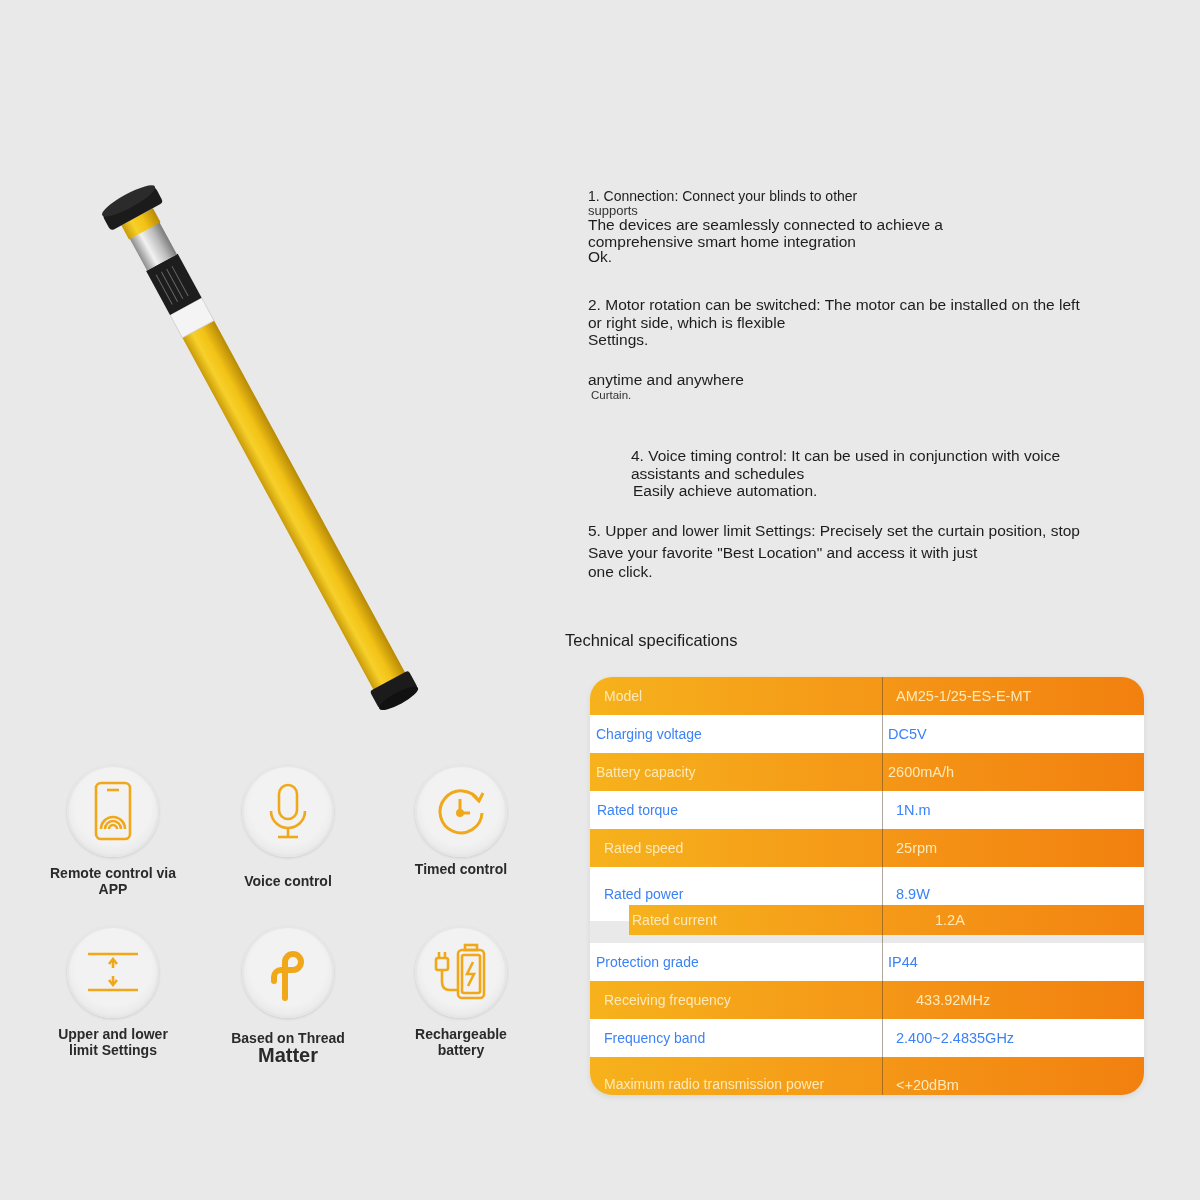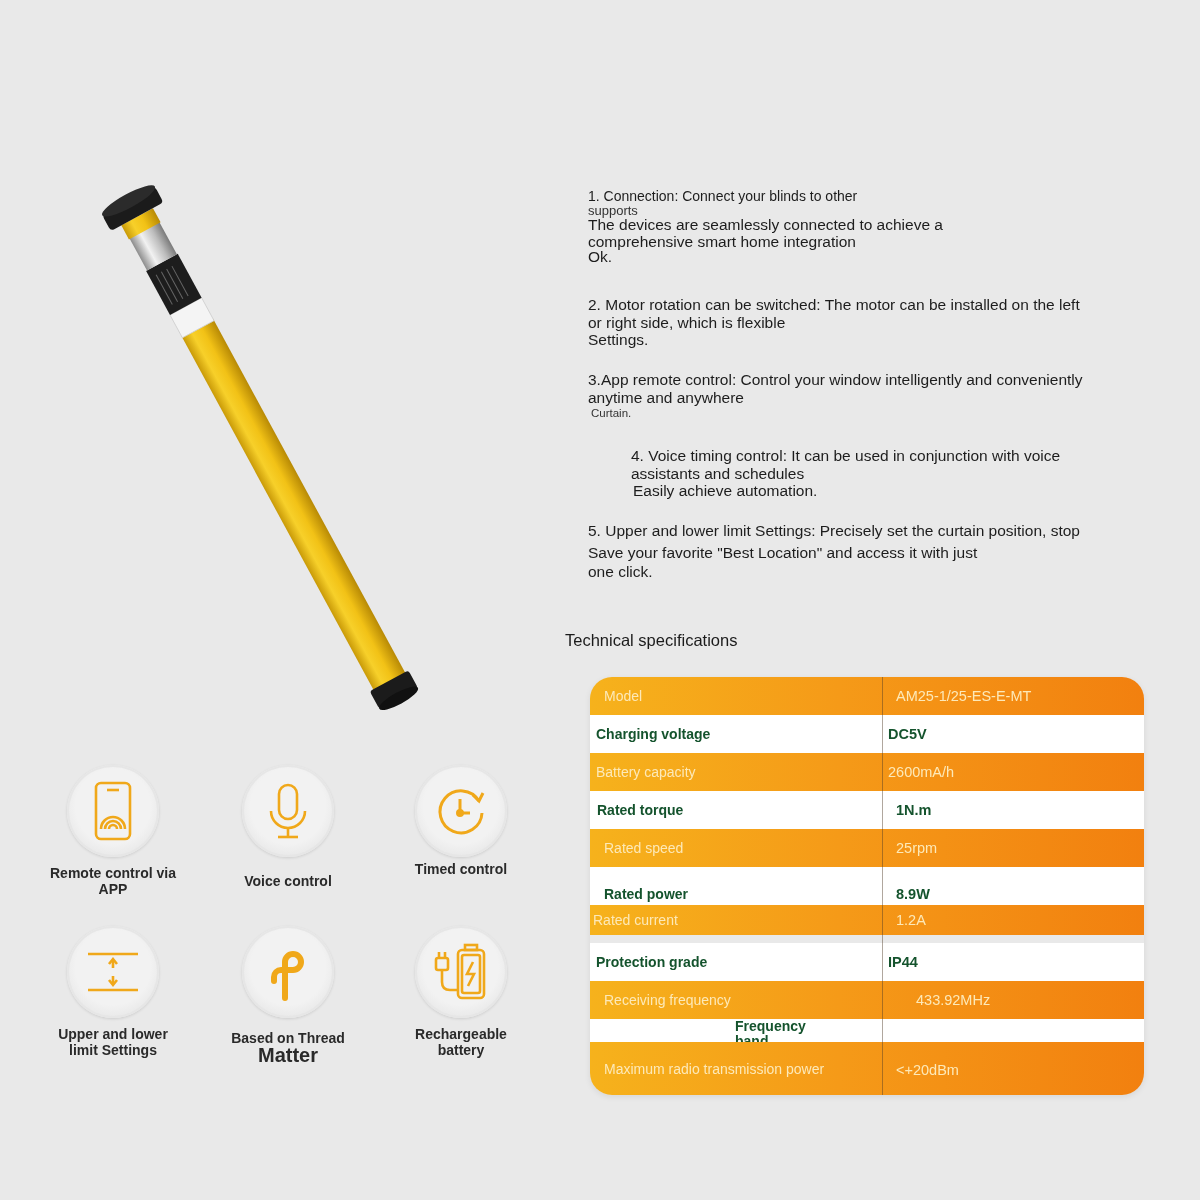--- a/index.html
+++ b/index.html
@@ -25,21 +25,21 @@
     position: absolute; left: 590px; top: 677px; width: 554px; height: 418px;
     border-radius: 22px; overflow: hidden;
     box-shadow: 0 2px 6px rgba(0,0,0,0.08);
   }
   .spec-row { position: absolute; left: 0; width: 554px; display: flex; align-items: center; }
   .spec-row.orange { background: linear-gradient(90deg, #f6b21c 0%, #f59a18 45%, #f2800f 100%); }
   .spec-row.white { background: #ffffff; }
   .spec-row .k { width: 292px; padding-left: 14px; font-size: 14px; line-height: 15px; }
   .spec-row .v { flex: 1; padding-left: 14px; font-size: 14.5px; }
   .spec-row.orange .k, .spec-row.orange .v { color: #fde9b8; }
-  .spec-row.white .k, .spec-row.white .v { color: #14532d; font-weight: 700; }
+  .spec-row.white .k, .spec-row.white .v { color: #3b82f6; font-weight: 400; }
   .divider { position: absolute; left: 292px; top: 0; width: 1px; height: 418px; background: rgba(80,60,40,0.45); }
   .k.out { margin-left: -8px; }
 
   
   .icon-cell { position: absolute; width: 150px; text-align: center; }
   .icon-circle {
     width: 92px; height: 92px; border-radius: 50%; margin: 0 auto;
     background: radial-gradient(circle at 50% 45%, #f2f2f2 55%, #dcdcdc 100%);
     box-shadow: inset 0 0 0 2px #e6e6e6, 0 1px 3px rgba(0,0,0,0.12);
     display: flex; align-items: center; justify-content: center;
@@ -99,21 +99,20 @@
   <div class="sub" style="line-height:12px;">Ok.</div>
 </div>
 
 <div class="feature" style="left:588px; top:296px;">
   <div class="head">2. Motor rotation can be switched: The motor can be installed on the left</div>
   <div class="sub" style="line-height:18px;">or right side, which is flexible</div>
   <div class="sub">Settings.</div>
 </div>
 
 <div class="feature" style="left:588px; top:371px;">
-  <div class="head">3.App remote control: Control your window intelligently and conveniently</div>
   <div class="sub" style="line-height:18px;">anytime and anywhere</div>
   <div class="small">Curtain.</div>
 </div>
 
 <div class="feature" style="left:588px; top:447px;margin-left:43px;">
   <div class="head">4. Voice timing control: It can be used in conjunction with voice</div>
   <div class="sub" style="line-height:18px;">assistants and schedules</div>
   <div class="sub" style="margin-left:2px;">Easily achieve automation.</div>
 </div>
 
@@ -143,37 +142,37 @@
     <div class="v">1N.m</div>
   </div>
   <div class="spec-row orange" style="top:152px; height:38px;">
     <div class="k">Rated speed</div>
     <div class="v">25rpm</div>
   </div>
   <div class="spec-row white" style="top:190px; height:54px;">
     <div class="k">Rated power</div>
     <div class="v">8.9W</div>
   </div>
-  <div class="spec-row orange" style="top:228px; height:30px;">
+  <div class="spec-row orange" style="top:228px; height:30px;margin-left:39px;">
     <div class="k" style="padding-left:3px;">Rated current</div>
     <div class="v">1.2A</div>
   </div>
   <div class="spec-row white" style="top:266px; height:38px;">
     <div class="k out">Protection grade</div>
     <div class="v">IP44</div>
   </div>
   <div class="spec-row orange" style="top:304px; height:38px;gap:20px;">
     <div class="k">Receiving frequency</div>
     <div class="v">433.92MHz</div>
   </div>
-  <div class="spec-row white" style="top:342px; height:38px;flex-direction:column;">
+  <div class="spec-row white" style="top:342px; height:38px;">
     <div class="k" style="width:120px; margin-right:172px;">Frequency band</div>
     <div class="v">2.400~2.4835GHz</div>
   </div>
-  <div class="spec-row orange" style="top:365px; height:55px;">
+  <div class="spec-row orange" style="top:380px; height:55px;">
     <div class="k">Maximum radio transmission power</div>
     <div class="v">&lt;+20dBm</div>
   </div>
   <div class="divider"></div>
 </div>
 
 <div class="icon-cell" style="left:38px; top:765px;">
   <div class="icon-circle">
     <svg width="50" height="64" viewBox="0 0 50 64" fill="none" stroke="#f0a81a" stroke-width="2.6">
       <rect x="8" y="4" width="34" height="56" rx="5"></rect>

